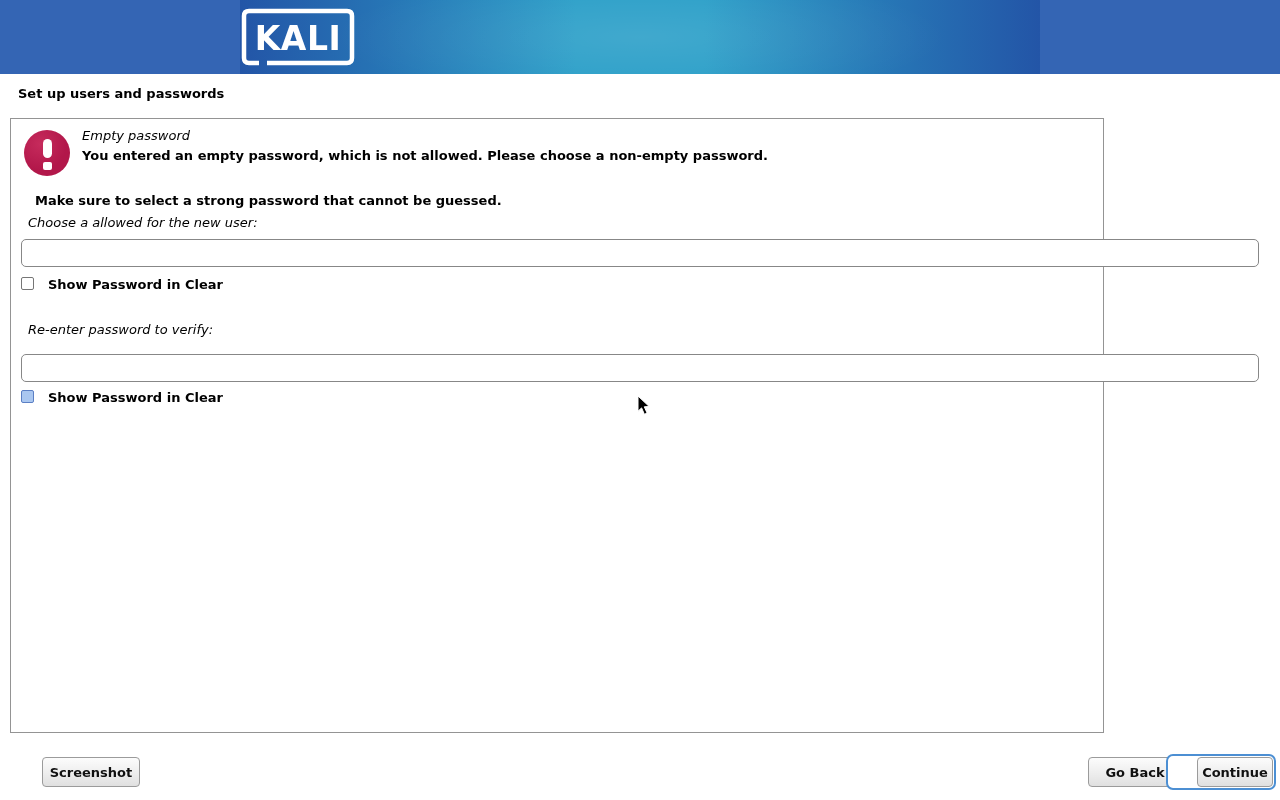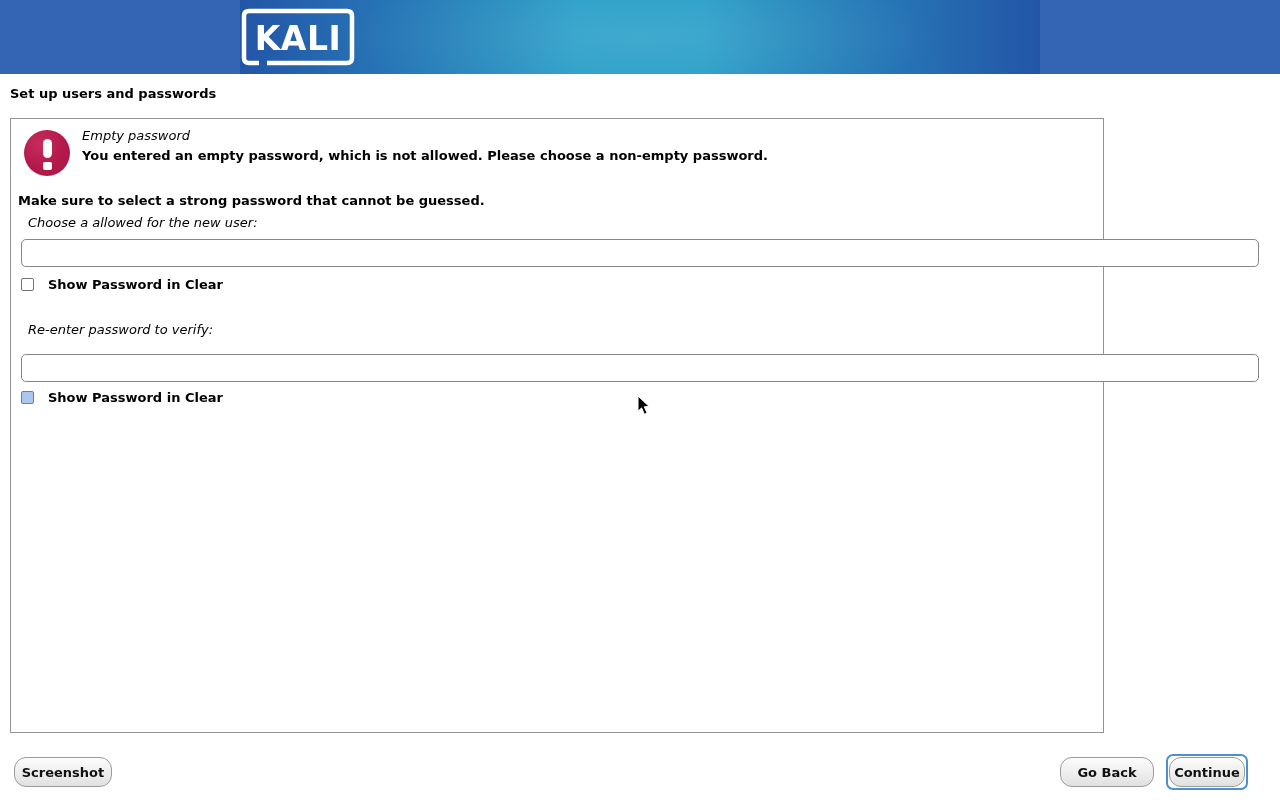--- a/index.html
+++ b/index.html
@@ -29,21 +29,21 @@
     display: flex; align-items: center; 
   }
   .banner-center::before {
     content: ""; position: absolute; inset: 0;
     background: radial-gradient(ellipse 55% 120% at 50% 50%, rgba(255,255,255,0.10), rgba(255,255,255,0) 70%);
   }
   .kali-logo { position: relative; display: block; }
 
   
   .page-title {
-    position: absolute; left: 10px; top: 86px;
+    position: absolute; left: 18px; top: 86px;
     font-size: 13px; font-weight: bold;
   }
 
   
   .content-box {
     position: absolute; left: 10px; top: 118px;
     width: 1094px; height: 615px;
     background: #fff;
     border: 1px solid #949494;
   }
@@ -62,56 +62,57 @@
     background: #fff; border-radius: 2px;
   }
   .error-title {
     position: absolute; left: 71px; top: 9px;
     font-size: 13px; font-style: italic;
   }
   .error-message {
     position: absolute; left: 71px; top: 29px;
     font-size: 13px; font-weight: bold;
   }
-  .section-heading { position: absolute; left: 7px; font-size: 13px; font-weight: bold; }
+  .section-heading { position: absolute; left: 24px; font-size: 13px; font-weight: bold; }
   .section-heading.h1 { top: 74px; }
   .section-heading.h2 { top: 190px; }
   .field-label { position: absolute; left: 17px; font-size: 13px; font-style: italic; }
   .field-label.l1 { top: 96px; }
   .field-label.l2 { top: 203px; }
   .pw-input {
     position: absolute; left: 10px; width: 1238px; height: 28px;
     border: 1px solid #878787; border-radius: 5px;
     background: #fff; font-family: "DejaVu Sans", sans-serif;
     font-size: 13px; padding: 0 6px; outline: none;
   }
   .pw-input.i1 { top: 120px; }
   .pw-input.i2 { top: 235px; }
-  .check-row { position: absolute; left: 10px; display: flex; align-items: center; }
+  .check-row { position: absolute; left: 10px; display: flex; align-items: flex-start; }
   .check-row.c1 { top: 158px; }
   .check-row.c2 { top: 271px; }
   .checkbox {
     width: 13px; height: 13px;
     border: 1px solid #767676; border-radius: 2px;
     background: #fff;
   }
   .checkbox.hovered {
     background: var(--checkbox-hover-fill);
     border-color: var(--checkbox-hover-border);
   }
   .check-label { margin-left: 14px; font-size: 13px; font-weight: bold; }
 
   
   .btn {
     position: absolute; height: 30px;
     background: linear-gradient(#fcfcfc, #ececec 60%, #e0e0e0);
-    border: 1px solid #9b9b9b; border-radius: 12px;
+    border: 1px solid #9b9b9b; border-radius: 4px;
     font-family: "DejaVu Sans", sans-serif;
     font-size: 13px; font-weight: bold; color: #101010;
     cursor: default;
+    margin-left: 28px;
   }
   .btn-screenshot { left: 14px; top: 757px; width: 98px; }
   .btn-goback { left: 1060px; top: 757px; width: 94px; }
   .continue-wrap {
     position: absolute; left: 1166px; top: 754px;
     border: 2px solid var(--focus-blue); border-radius: 7px;
     padding: 1px; background: #fff;
   }
   .btn-continue {
     position: relative; left: 0; top: 0; width: 76px;

